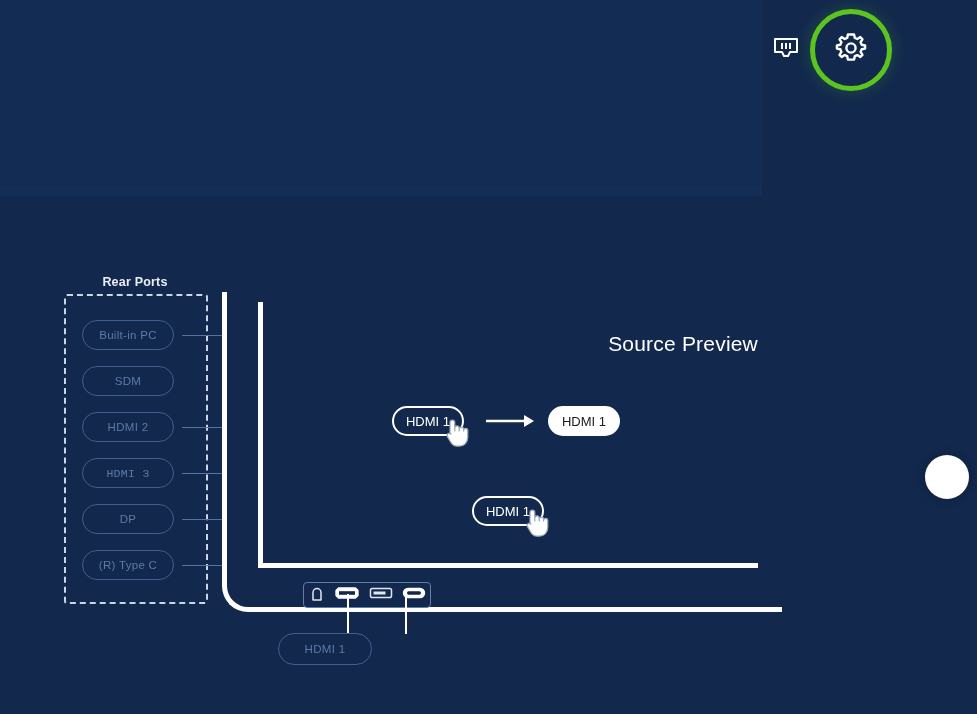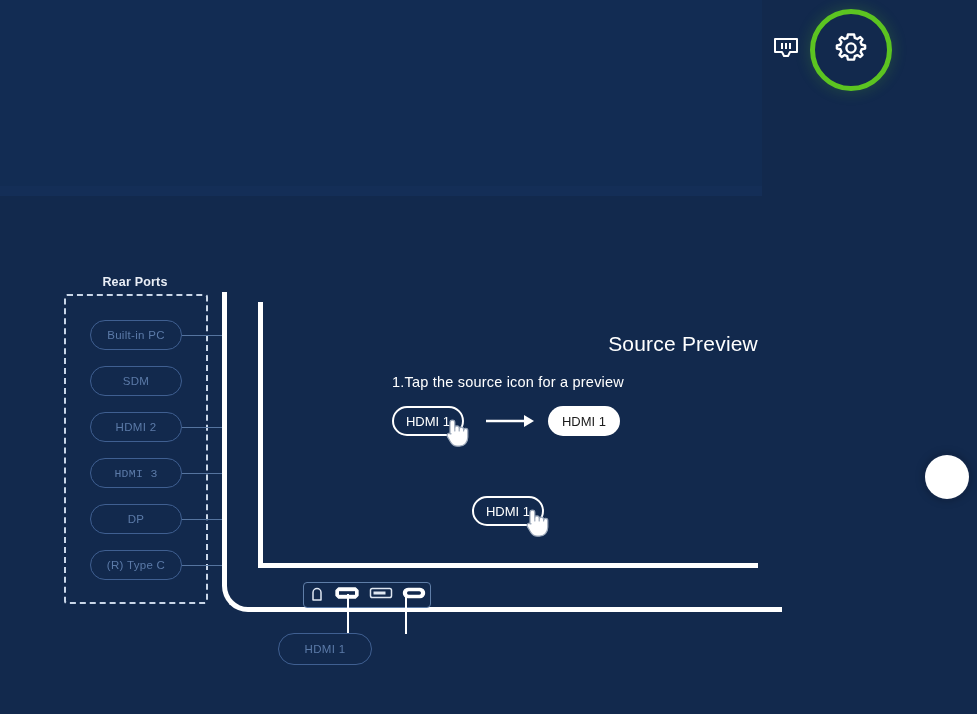--- a/index.html
+++ b/index.html
@@ -88,21 +88,21 @@
     position:absolute;
     display:flex; align-items:center; justify-content:center;
     border:1px solid #3f5f91;
     border-radius:22px;
     color:#5b7aa8;
     font-size:11.5px;
     letter-spacing:0.3px;
     background:transparent;
   }
   .rear-pill {
-    left:90px;
+    left:82px;
     width:92px; height:30px;
   }
   .rp0 { top:320px; }
   .rp1 { top:366px; }
   .rp2 { top:412px; }
   .rp3 { top:458px;font-family:Liberation Mono, monospace; }
   .rp4 { top:504px; }
   .rp5 { top:550px; }
 
   
@@ -265,21 +265,20 @@
     <div class="conn-h" style="left:182px; top:427px; width:42px;"></div>
     <div class="conn-h" style="left:182px; top:473px; width:42px;"></div>
     <div class="conn-h" style="left:182px; top:519px; width:42px;"></div>
     <div class="conn-h" style="left:182px; top:565px; width:42px;"></div>
 
     <div class="frame-outer"></div>
     <div class="frame-inner"></div>
 
     <div class="sp-title">Source Preview</div>
 
-    <div class="sp-step1">1.Tap the source icon for a preview</div>
 
     <div class="src-pill-outline spill-a">HDMI 1</div>
 
     <span class="hand-a">
       <svg width="30" height="34" viewBox="0 0 30 34">
         <path d="M10 20 V8.5 a2.4 2.4 0 0 1 4.8 0 V17 v-3 a2.2 2.2 0 0 1 4.4 0 v3 v-1.6 a2.2 2.2 0 0 1 4.4 0 V17 v-0.6 a2.1 2.1 0 0 1 4.2 0 V23 c0 5.2 -3.4 9.2 -8.6 9.2 h-2.1 c-3.4 0 -5.2 -1.7 -6.7 -4.4 l-3.1 -5.4 a2.3 2.3 0 0 1 3.7 -2.6 Z" fill="#ffffff" stroke="#9aa6b8" stroke-width="1.2" stroke-linejoin="round"></path>
       </svg>
     </span>
 
     <span class="arrow-wrap">

